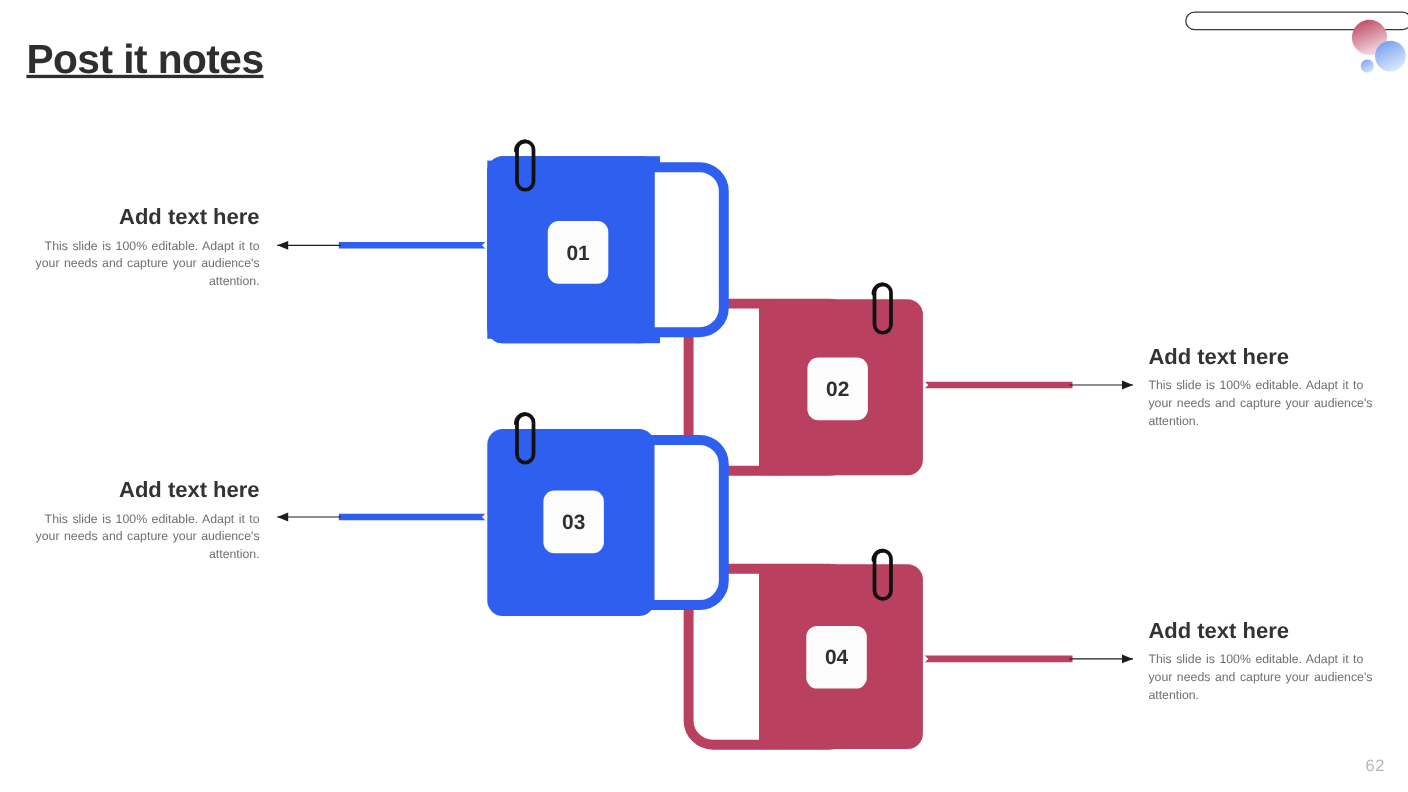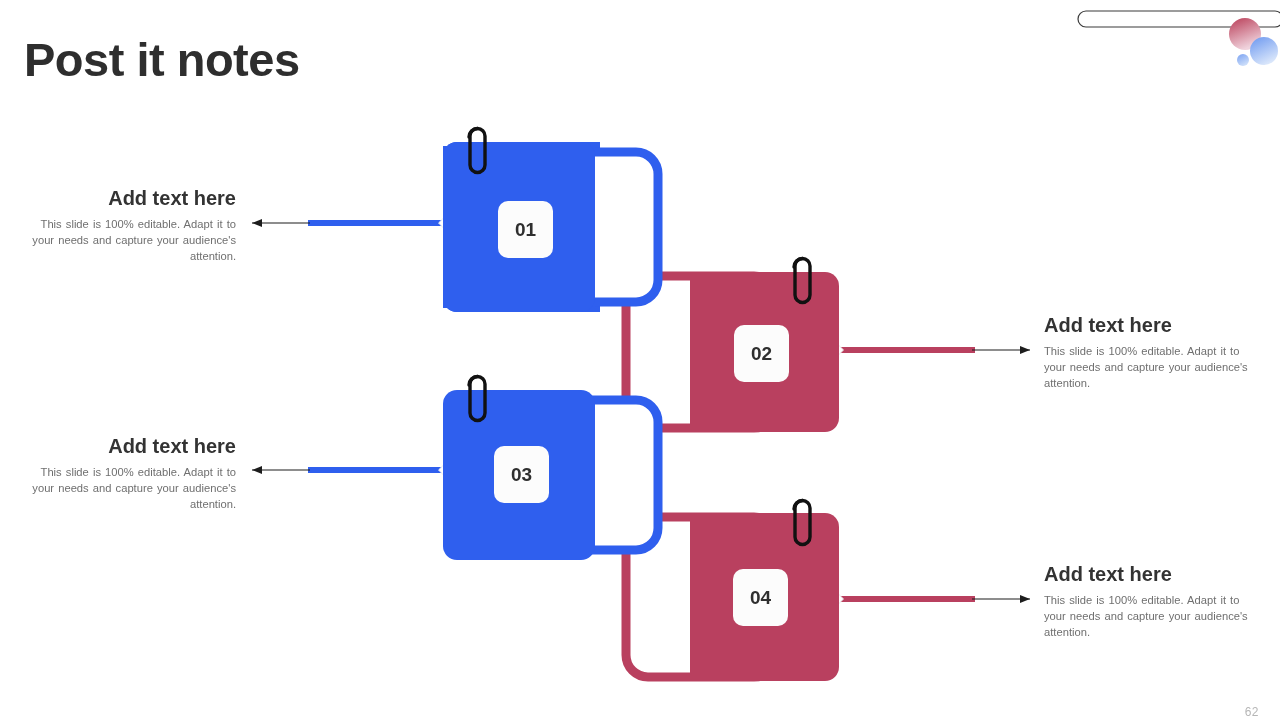--- a/index.html
+++ b/index.html
@@ -21,44 +21,45 @@
     width: 1280px;
     height: 720px;
     background: #ffffff;
   }
 
   
   #page-title {
     position: absolute;
     left: 24px;
     top: 34px;
-    font-size: 47px;
+    font-size: 37px;
     font-weight: 700;
     letter-spacing: -0.5px;
     color: #2e2e2e;
     line-height: 1.1;
     white-space: nowrap;
+    text-decoration: underline;
   }
 
   
   #deco-topright {
     position: absolute;
     right: 0;
     top: 0;
     width: 220px;
     height: 80px;
     pointer-events: none;
   }
 
   
   #page-number {
     position: absolute;
     right: 21px;
-    bottom: 1px;
-    font-size: 12px;
+    bottom: 15px;
+    font-size: 15px;
     color: #b6b6b6;
     letter-spacing: 0.5px;
     text-align: right;
   }
 
   
   #diagram {
     position: absolute;
     left: 0;
     top: 0;

